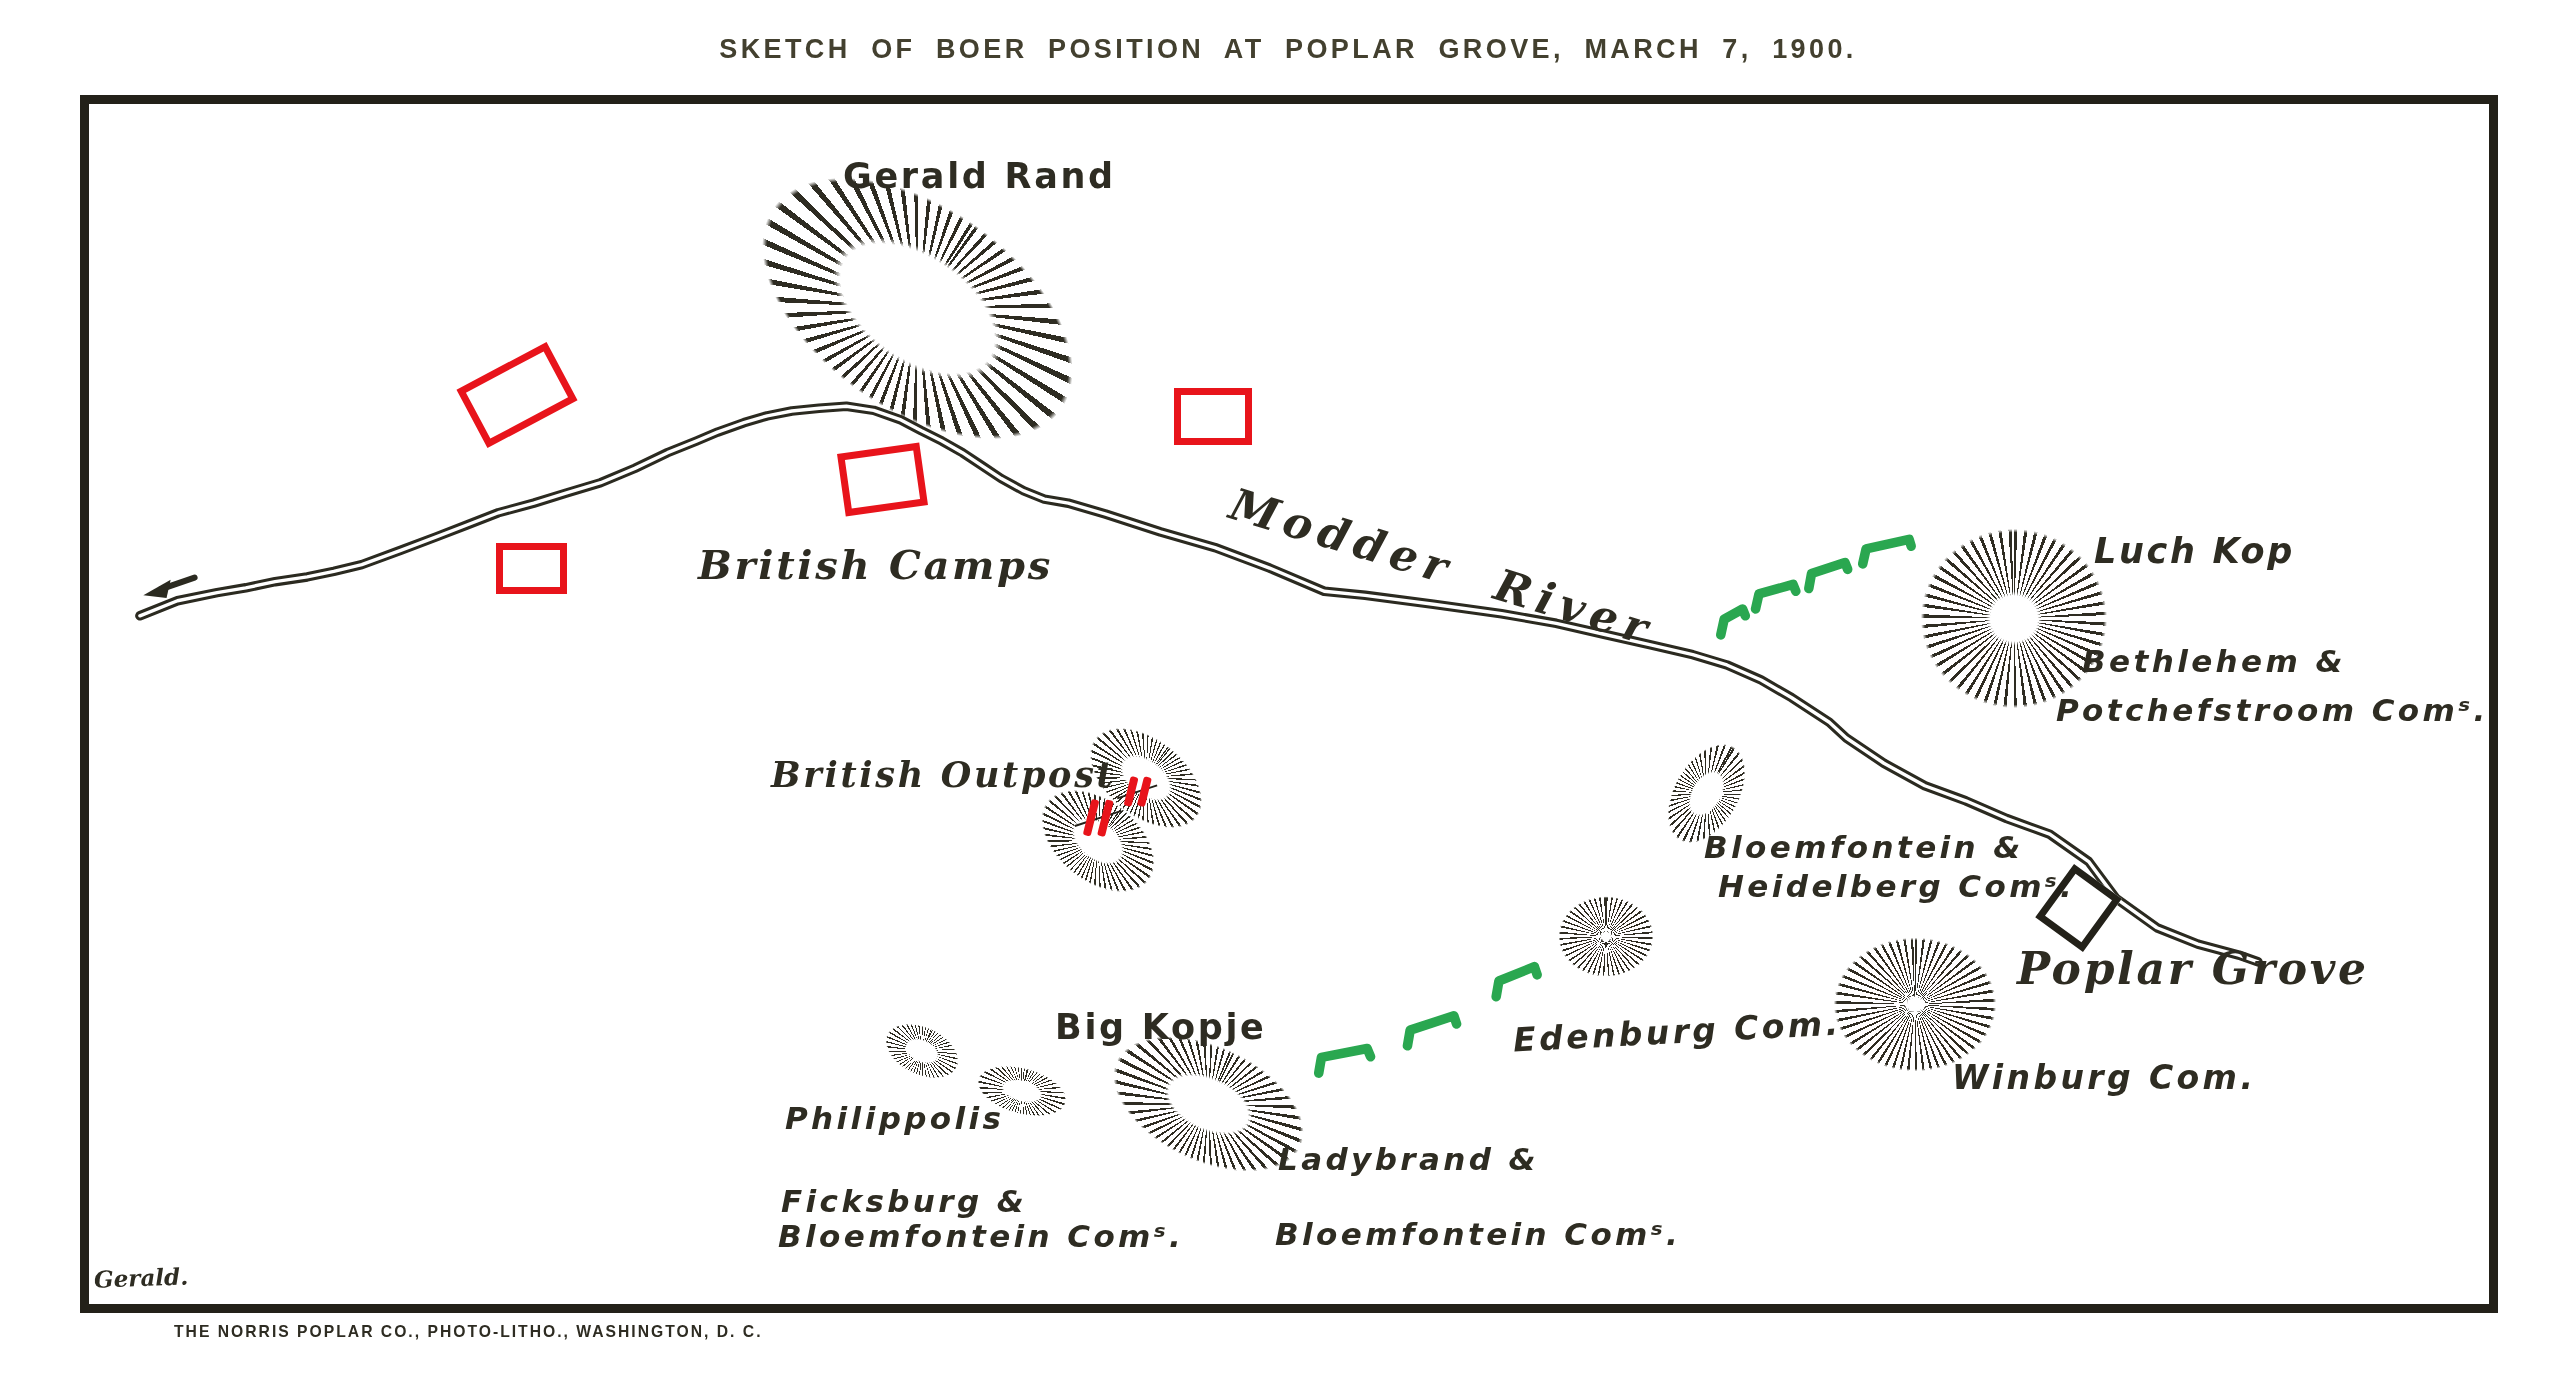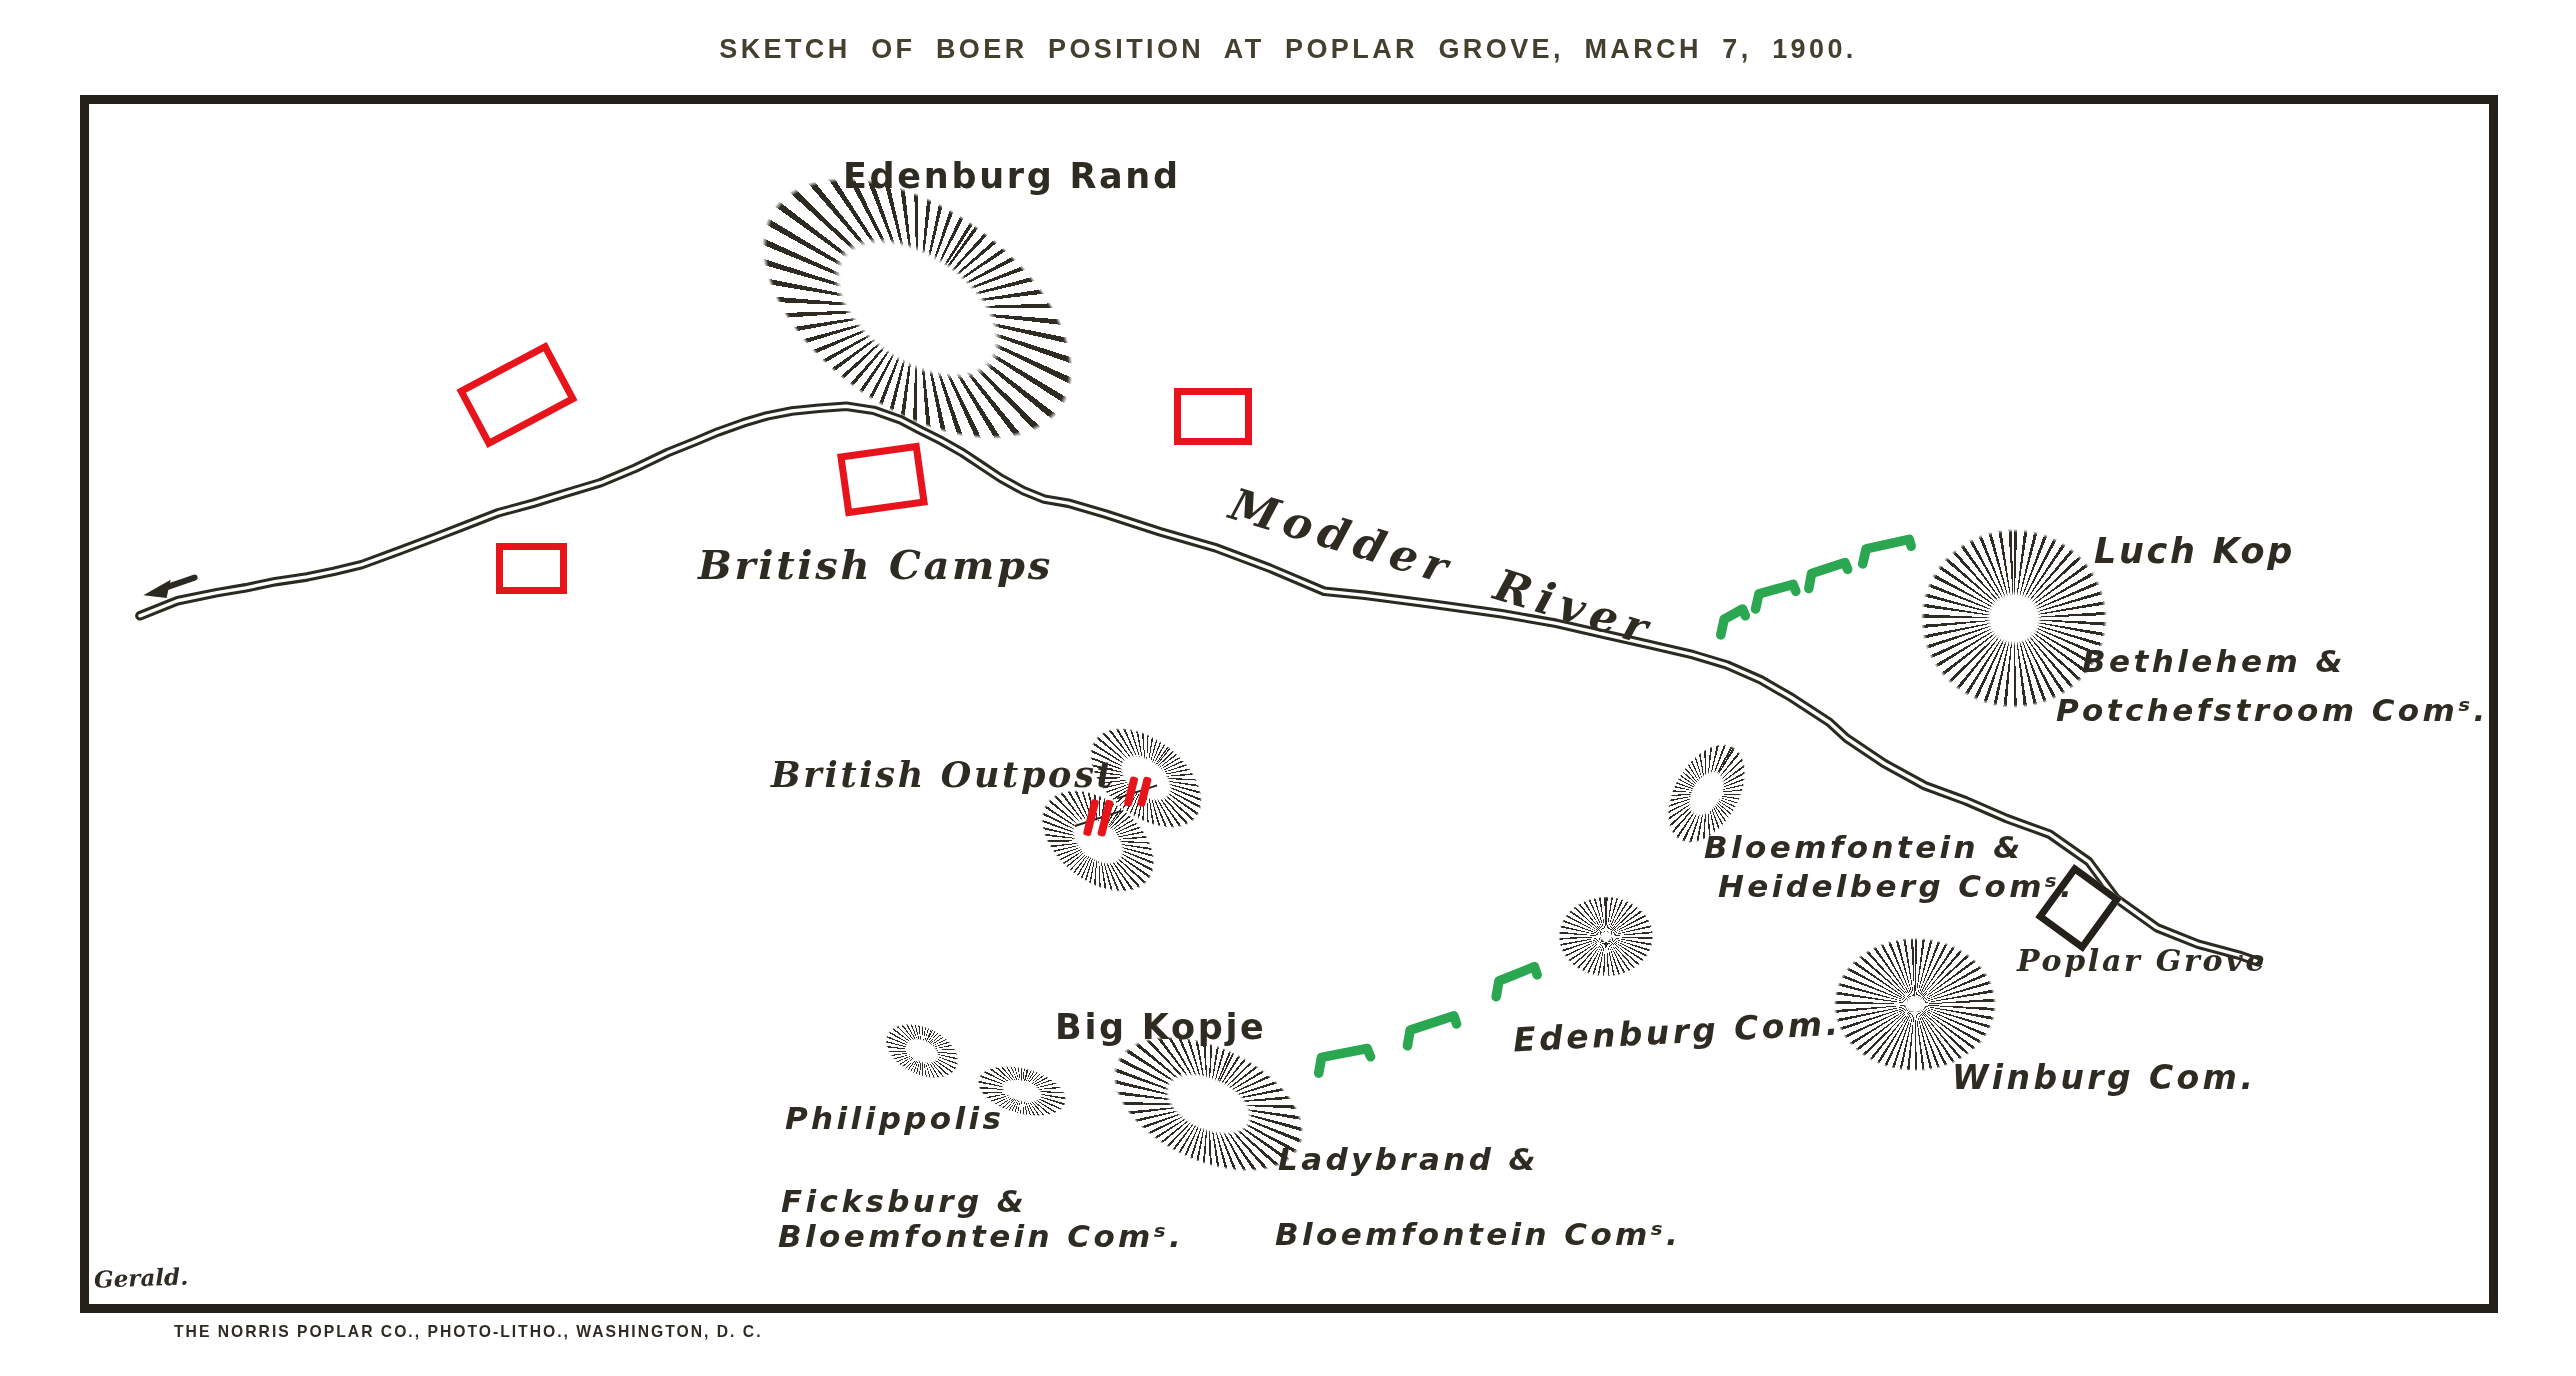--- a/index.html
+++ b/index.html
@@ -108,30 +108,30 @@
     <div class="bar" style="left:15px;top:1.4px;height:37px;"></div>
   </div>
   <div class="unit-mark" style="left:1126px;top:774px;width:23px;height:37px;transform:rotate(14deg);">
     <div class="hairline" style="left:10.2px;top:-2.7px;height:42px;transform:rotate(58deg);"></div>
     <div class="bar" style="left:1.4px;top:4.1px;height:30px;"></div>
     <div class="bar" style="left:14.3px;top:1.4px;height:30px;"></div>
   </div>
 
   <div class="black-square" style="left:2049px;top:875px;width:59px;height:66px;transform:rotate(36deg);"></div>
 
-  <div class="lbl lbl-sans" style="left:843px;top:156px;">Edenburg Rand</div>
+  <div class="lbl lbl-sans" style="left:843px;top:156px;">Gerald Rand</div>
   <div class="lbl lbl-serif" style="left:698px;top:541px;">British Camps</div>
   <div class="lbl lbl-serif" style="left:1239px;top:478px;font-size:44px;letter-spacing:6.8px;word-spacing:23px;transform:rotate(17deg);transform-origin:0 0;">Modder River</div>
   <div class="lbl lbl-serif" style="left:771px;top:754px;font-size:35px;">British Outpost</div>
   <div class="lbl lbl-sans" style="left:2094px;top:531px;font-style:italic;">Luch Kop</div>
   <div class="lbl lbl-hand" style="left:2082px;top:643px;">Bethlehem &amp;</div>
   <div class="lbl lbl-hand" style="left:2056px;top:692px;">Potchefstroom Comˢ.</div>
   <div class="lbl lbl-hand" style="left:1704px;top:829px;">Bloemfontein &amp;</div>
   <div class="lbl lbl-hand" style="left:1718px;top:868px;">Heidelberg Comˢ.</div>
-  <div class="lbl lbl-serif" style="left:2017px;top:943px;font-size:30px;">Poplar Grove</div>
+  <div class="lbl lbl-serif" style="left:2017px;top:943px;font-size:44px;">Poplar Grove</div>
   <div class="lbl lbl-hand" style="left:1513px;top:1012px;font-size:33px;transform:rotate(-3deg);">Edenburg Com.</div>
   <div class="lbl lbl-hand" style="left:1952px;top:1058px;font-size:33px;">Winburg Com.</div>
   <div class="lbl lbl-sans" style="left:1055px;top:995px;margin-top:12px;">Big Kopje</div>
   <div class="lbl lbl-hand" style="left:785px;top:1100px;">Philippolis</div>
   <div class="lbl lbl-hand" style="left:781px;top:1183px;">Ficksburg &amp;</div>
   <div class="lbl lbl-hand" style="left:778px;top:1218px;">Bloemfontein Comˢ.</div>
   <div class="lbl lbl-hand" style="left:1278px;top:1141px;text-align:right;">Ladybrand &amp;</div>
   <div class="lbl lbl-hand" style="left:1275px;top:1216px;">Bloemfontein Comˢ.</div>
 
   <div id="signature" class="abs">Gerald.</div>

